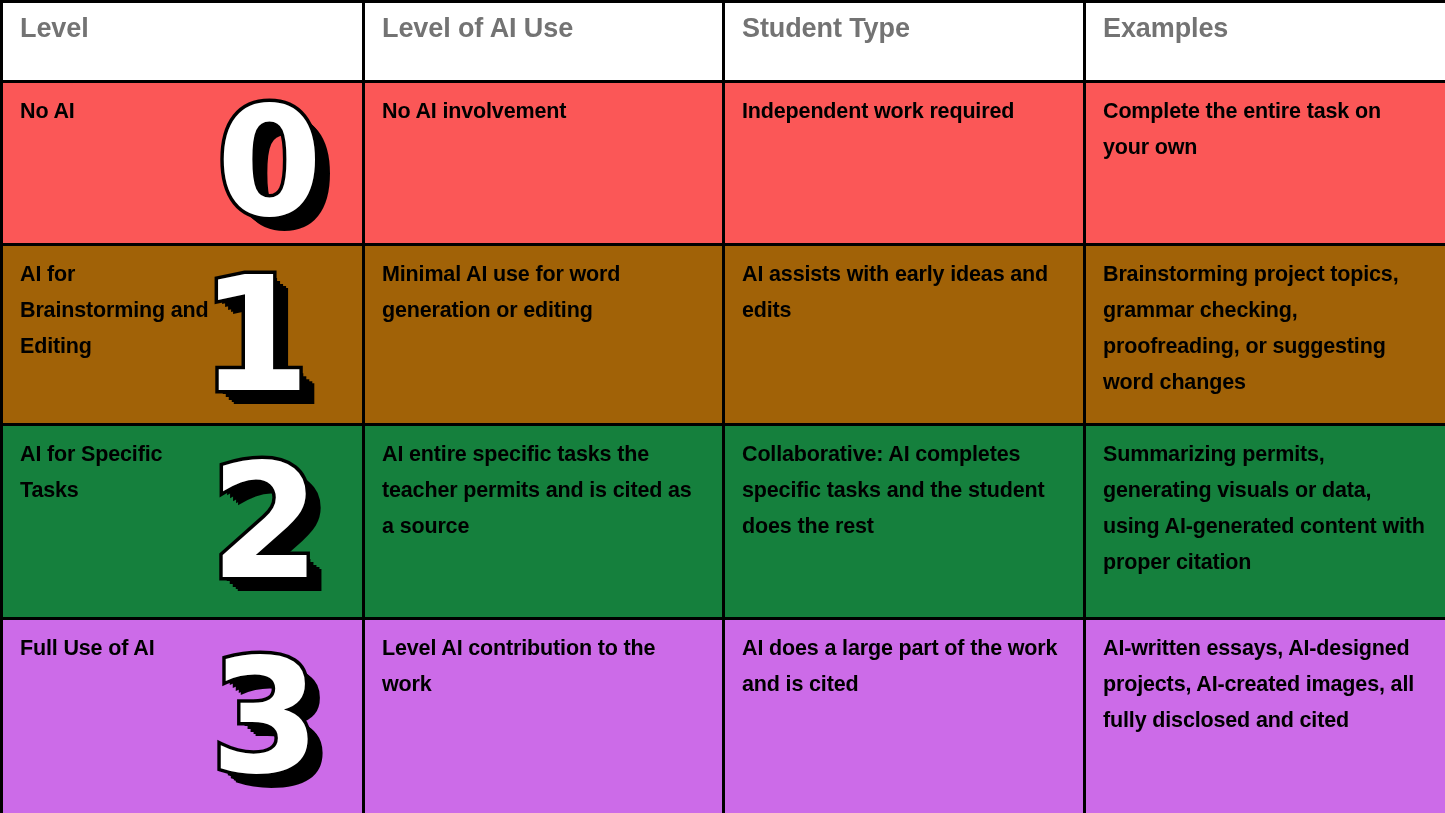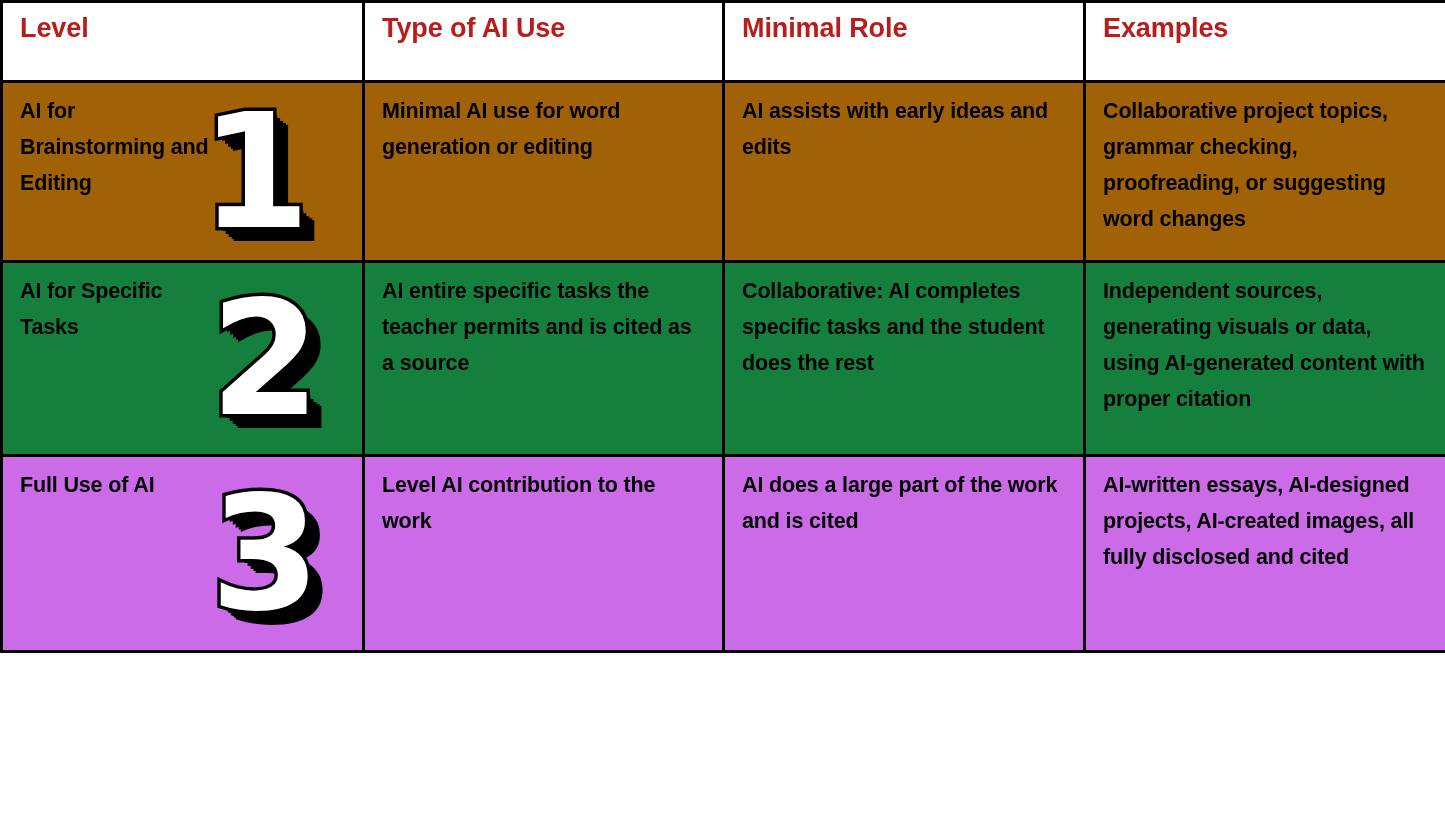--- a/index.html
+++ b/index.html
@@ -41,21 +41,21 @@
     box-sizing: border-box;
     padding: 10px 14px 10px 17px;
   }
 
   
   thead th {
     background: #ffffff;
     height: 80px;
     font-size: 27px;
     font-weight: 700;
-    color: #b91c1c;
+    color: #737373;
     text-align: left;
     letter-spacing: -0.1px;
     padding-top: 12px;
   }
   thead tr th:first-child { border-left-width: 3px; }
 
   
   tbody td {
     font-size: 21.5px;
     font-weight: 700;
@@ -121,46 +121,55 @@
   <table class="ai-scale">
     <colgroup>
       <col class="c-level">
         <col class="c-type">
         <col class="c-role">
         <col class="c-examples">
     </colgroup>
     <thead>
       <tr>
         <th>Level</th>
-        <th>Type of AI Use</th>
-        <th>Minimal Role</th>
+        <th>Level of AI Use</th>
+        <th>Student Type</th>
         <th>Examples</th>
       </tr>
     </thead>
     <tbody>
 
+      <tr class="row-0">
+        <td class="level-cell">
+          <span class="level-label">No AI</span>
+          <span class="big-number">0</span>
+        </td>
+        <td>No AI involvement</td>
+        <td>Independent work required</td>
+        <td>Complete the entire task on your own</td>
+      </tr>
 
       <tr class="row-1">
         <td class="level-cell">
           <span class="level-label">AI for Brainstorming and Editing</span>
           <span class="big-number">1</span>
         </td>
         <td>Minimal AI use for word generation or editing</td>
         <td>AI assists with early ideas and edits</td>
-        <td>Collaborative project topics, grammar checking, proofreading, or suggesting word changes</td>
+        <td>Brainstorming project topics, grammar checking, proofreading, or suggesting word changes</td>
       </tr>
 
       <tr class="row-2">
         <td class="level-cell">
           <span class="level-label">AI for Specific Tasks</span>
           <span class="big-number">2</span>
         </td>
         <td>AI entire specific tasks the teacher permits and is cited as a source</td>
         <td>Collaborative: AI completes specific tasks and the student does the rest</td>
-        <td>Independent sources, generating visuals or data, using AI-generated content with proper citation</td>
+        <td>Summarizing permits, generating visuals or data, using AI-generated content with proper citation</td>
       </tr>
 
       <tr class="row-3">
         <td class="level-cell">
           <span class="level-label">Full Use of AI</span>
           <span class="big-number">3</span>
         </td>
         <td>Level AI contribution to the work</td>
         <td>AI does a large part of the work and is cited</td>
         <td>AI-written essays, AI-designed projects, AI-created images, all fully disclosed and cited</td>

